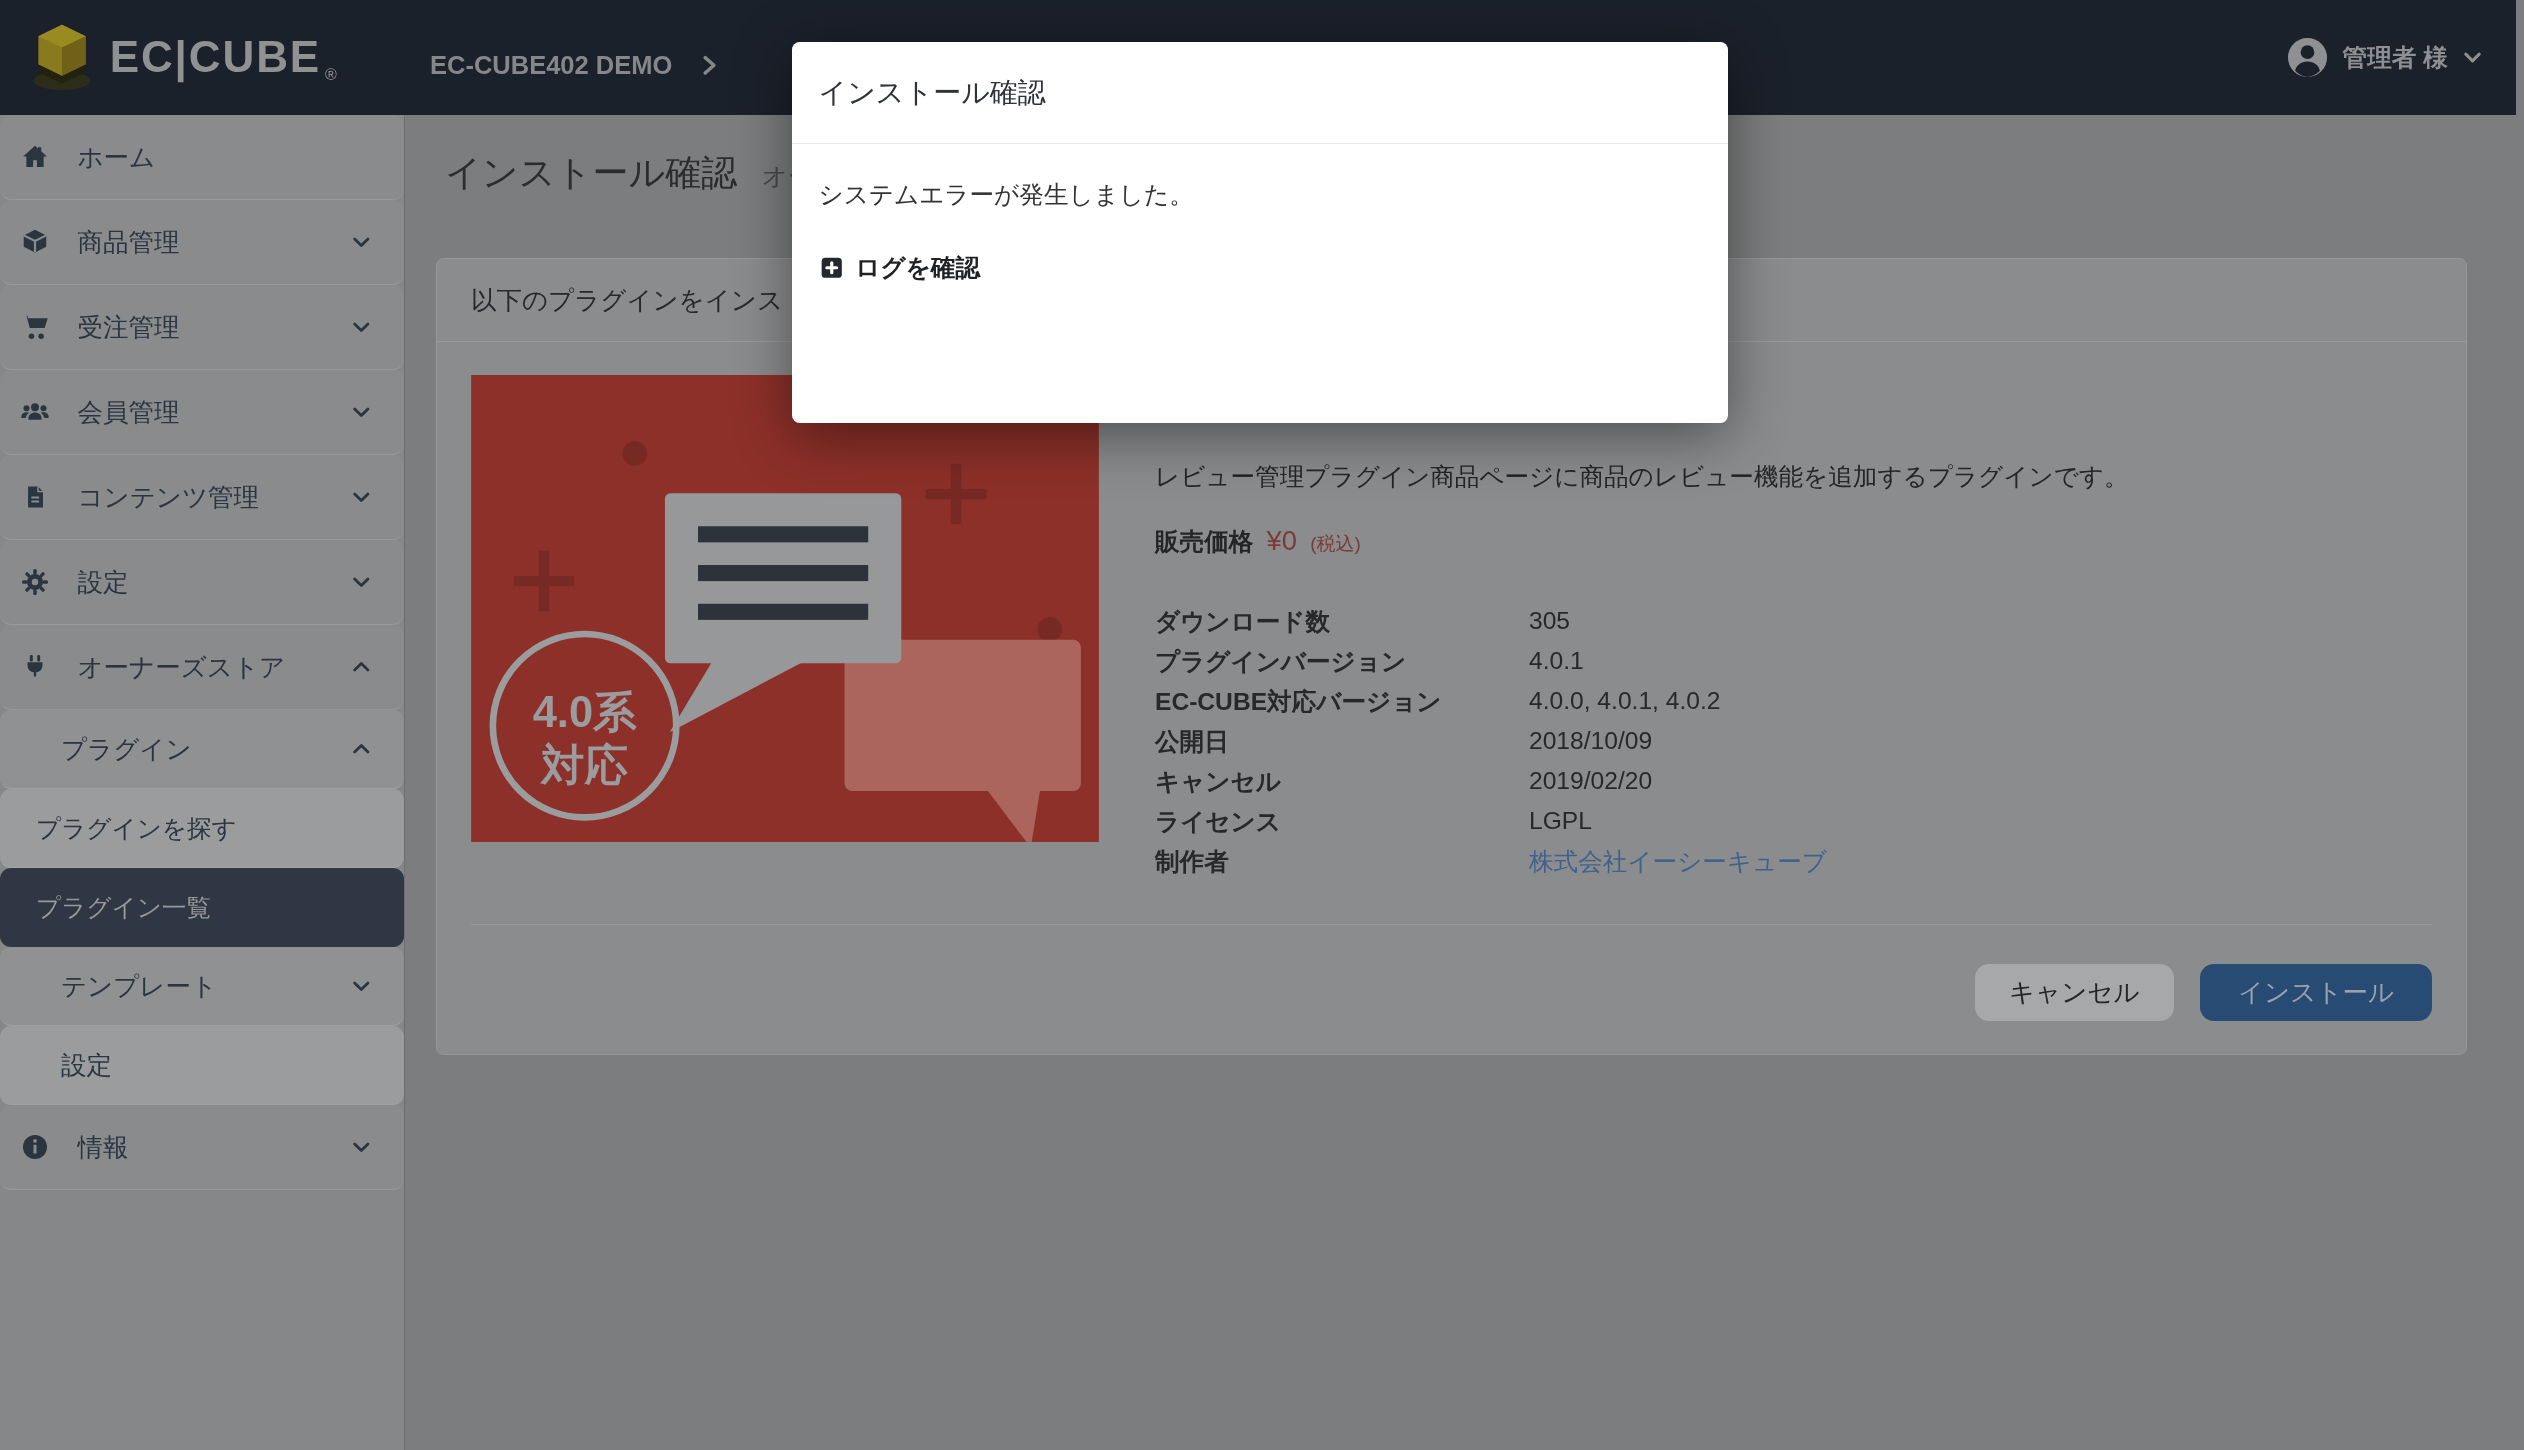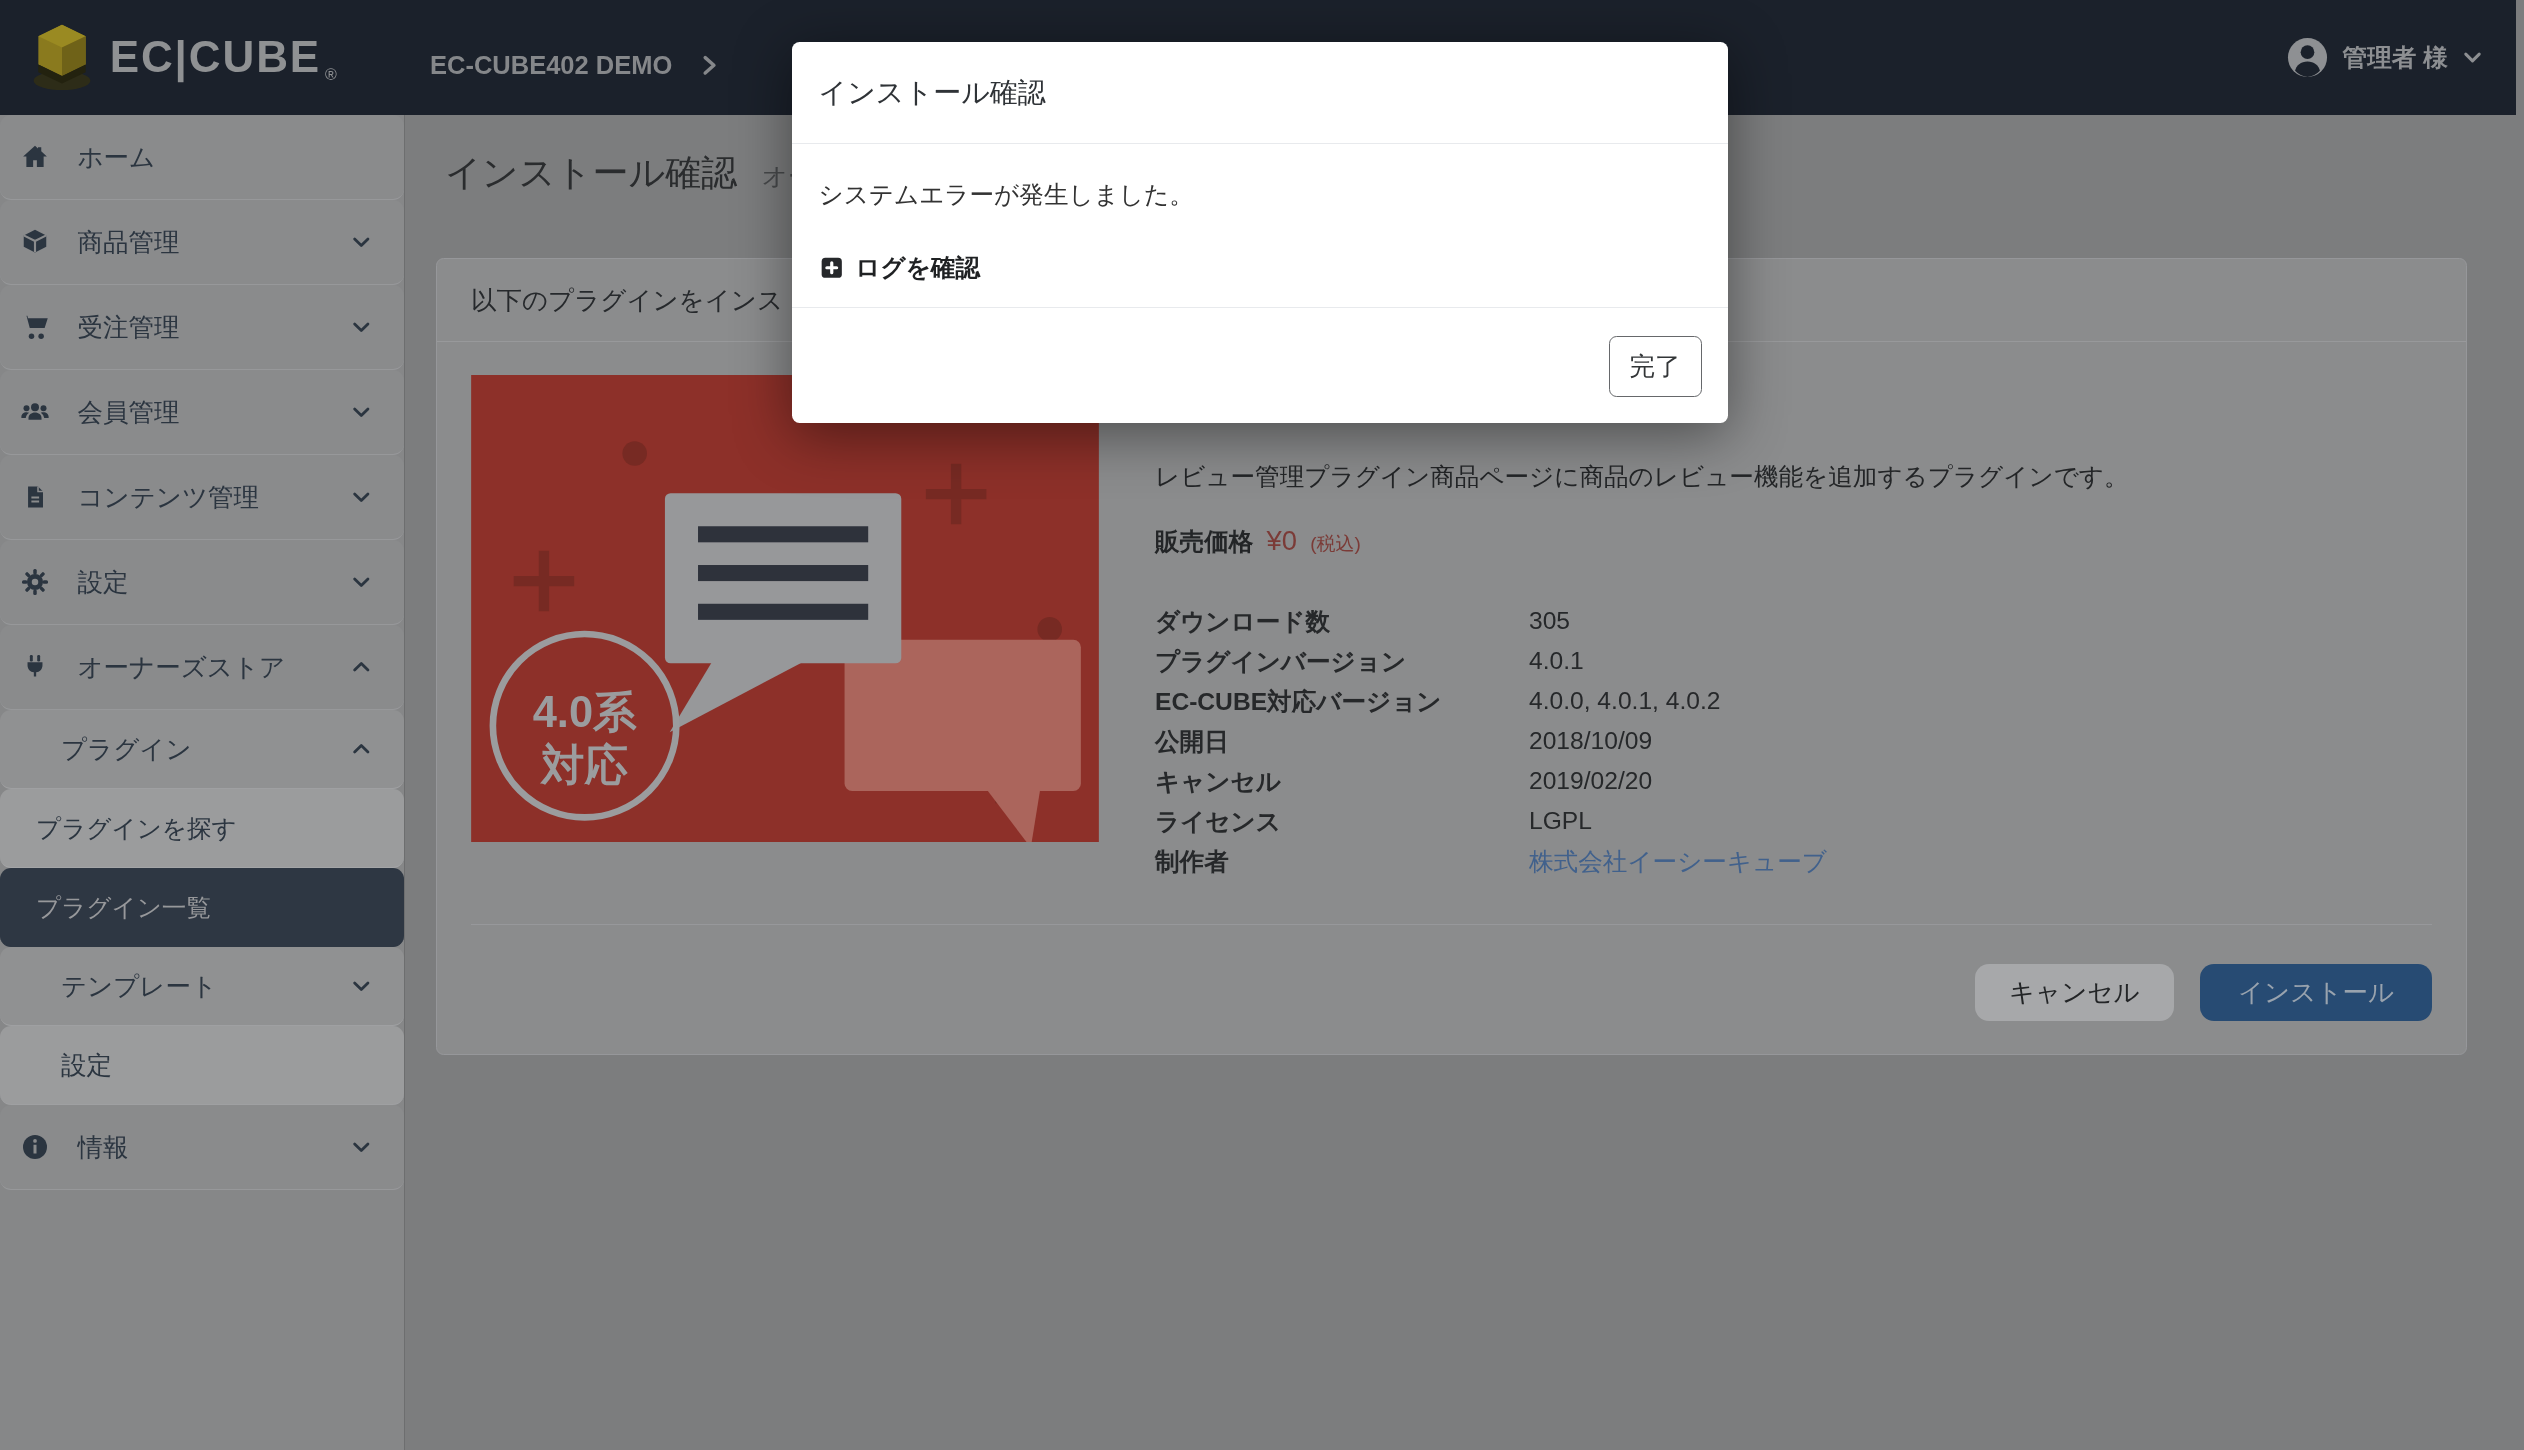--- a/index.html
+++ b/index.html
@@ -362,17 +362,14 @@
     <div class="log-row">
       <span>
         <svg width="25.5" height="25.5" viewBox="0 0 24 24">
             <rect x="2.5" y="2.5" width="19" height="19" rx="3.5" fill="#26282b"></rect>
             <path d="M12 7.4v9.2M7.4 12h9.2" stroke="#fff" stroke-width="3" stroke-linecap="round"></path>
           </svg>
       </span>
       <span>ログを確認</span>
     </div>
   </div>
-  <div class="modal-footer">
-    <button class="btn-done">完了</button>
-  </div>
 </div>
 
 
 </body></html>

